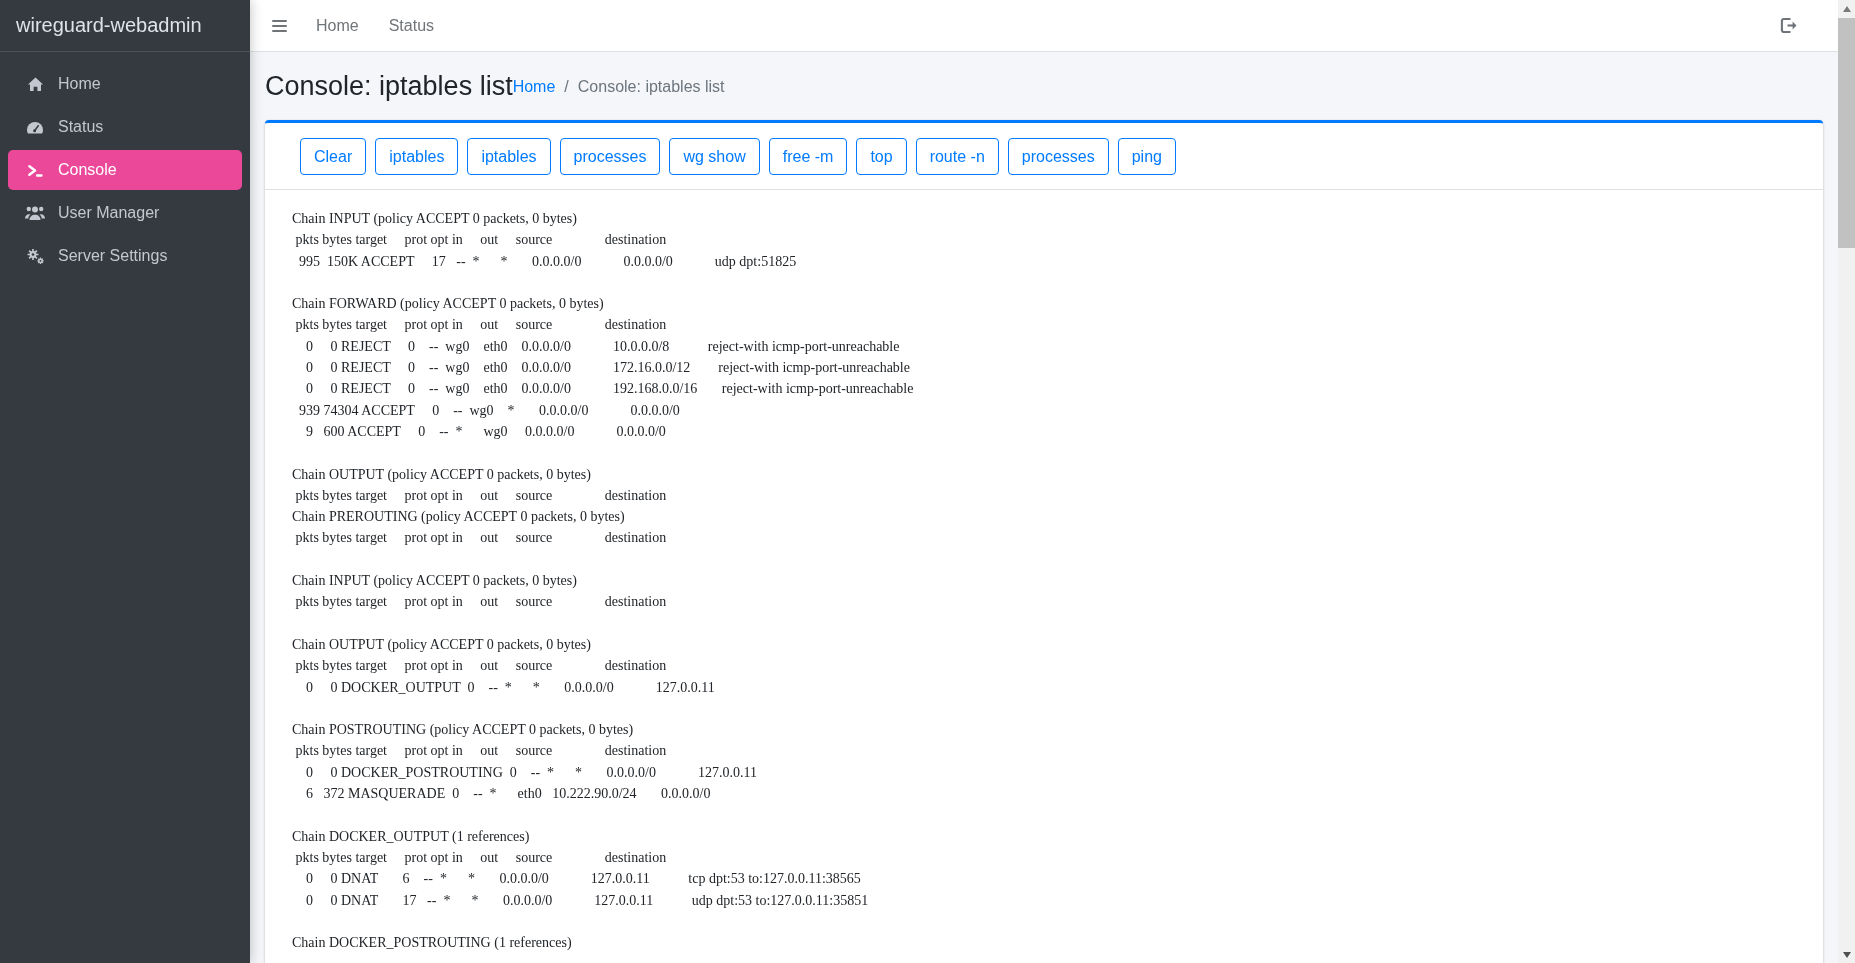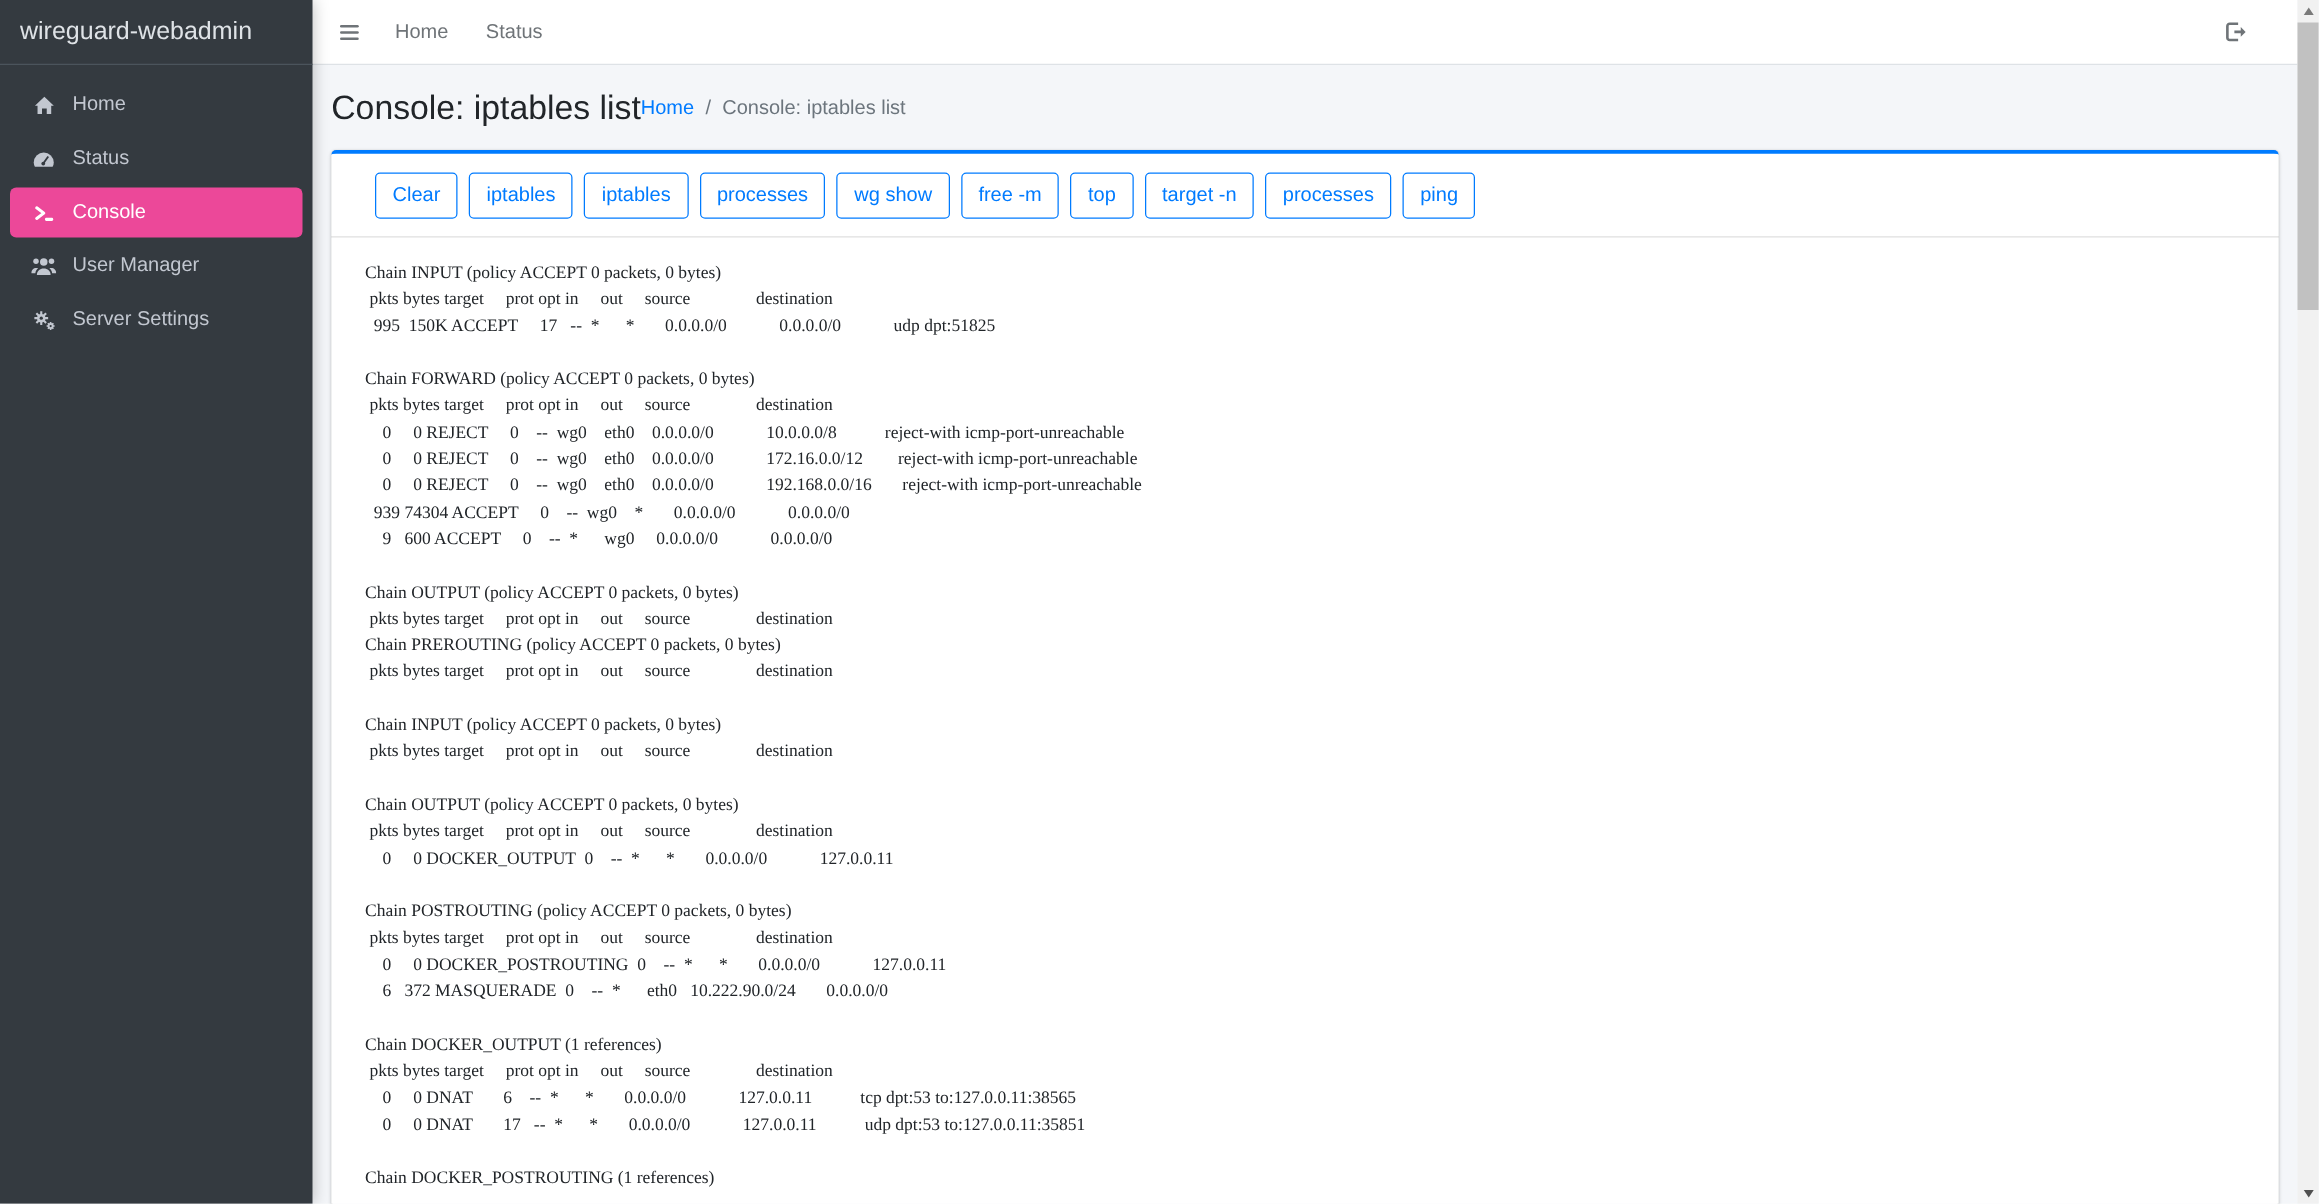--- a/index.html
+++ b/index.html
@@ -192,21 +192,21 @@
   <div class="content">
     <div class="card">
       <div class="card-header">
         <button class="btn">Clear</button>
         <button class="btn">iptables</button>
         <button class="btn">iptables</button>
         <button class="btn">processes</button>
         <button class="btn">wg show</button>
         <button class="btn">free -m</button>
         <button class="btn">top</button>
-        <button class="btn">target -n</button>
+        <button class="btn">route -n</button>
         <button class="btn">processes</button>
         <button class="btn">ping</button>
       </div>
       <div class="card-body">
         <pre class="console-pre">Chain INPUT (policy ACCEPT 0 packets, 0 bytes)
  pkts bytes target     prot opt in     out     source               destination         
   995  150K ACCEPT     17   --  *      *       0.0.0.0/0            0.0.0.0/0            udp dpt:51825
 
 Chain FORWARD (policy ACCEPT 0 packets, 0 bytes)
  pkts bytes target     prot opt in     out     source               destination         

